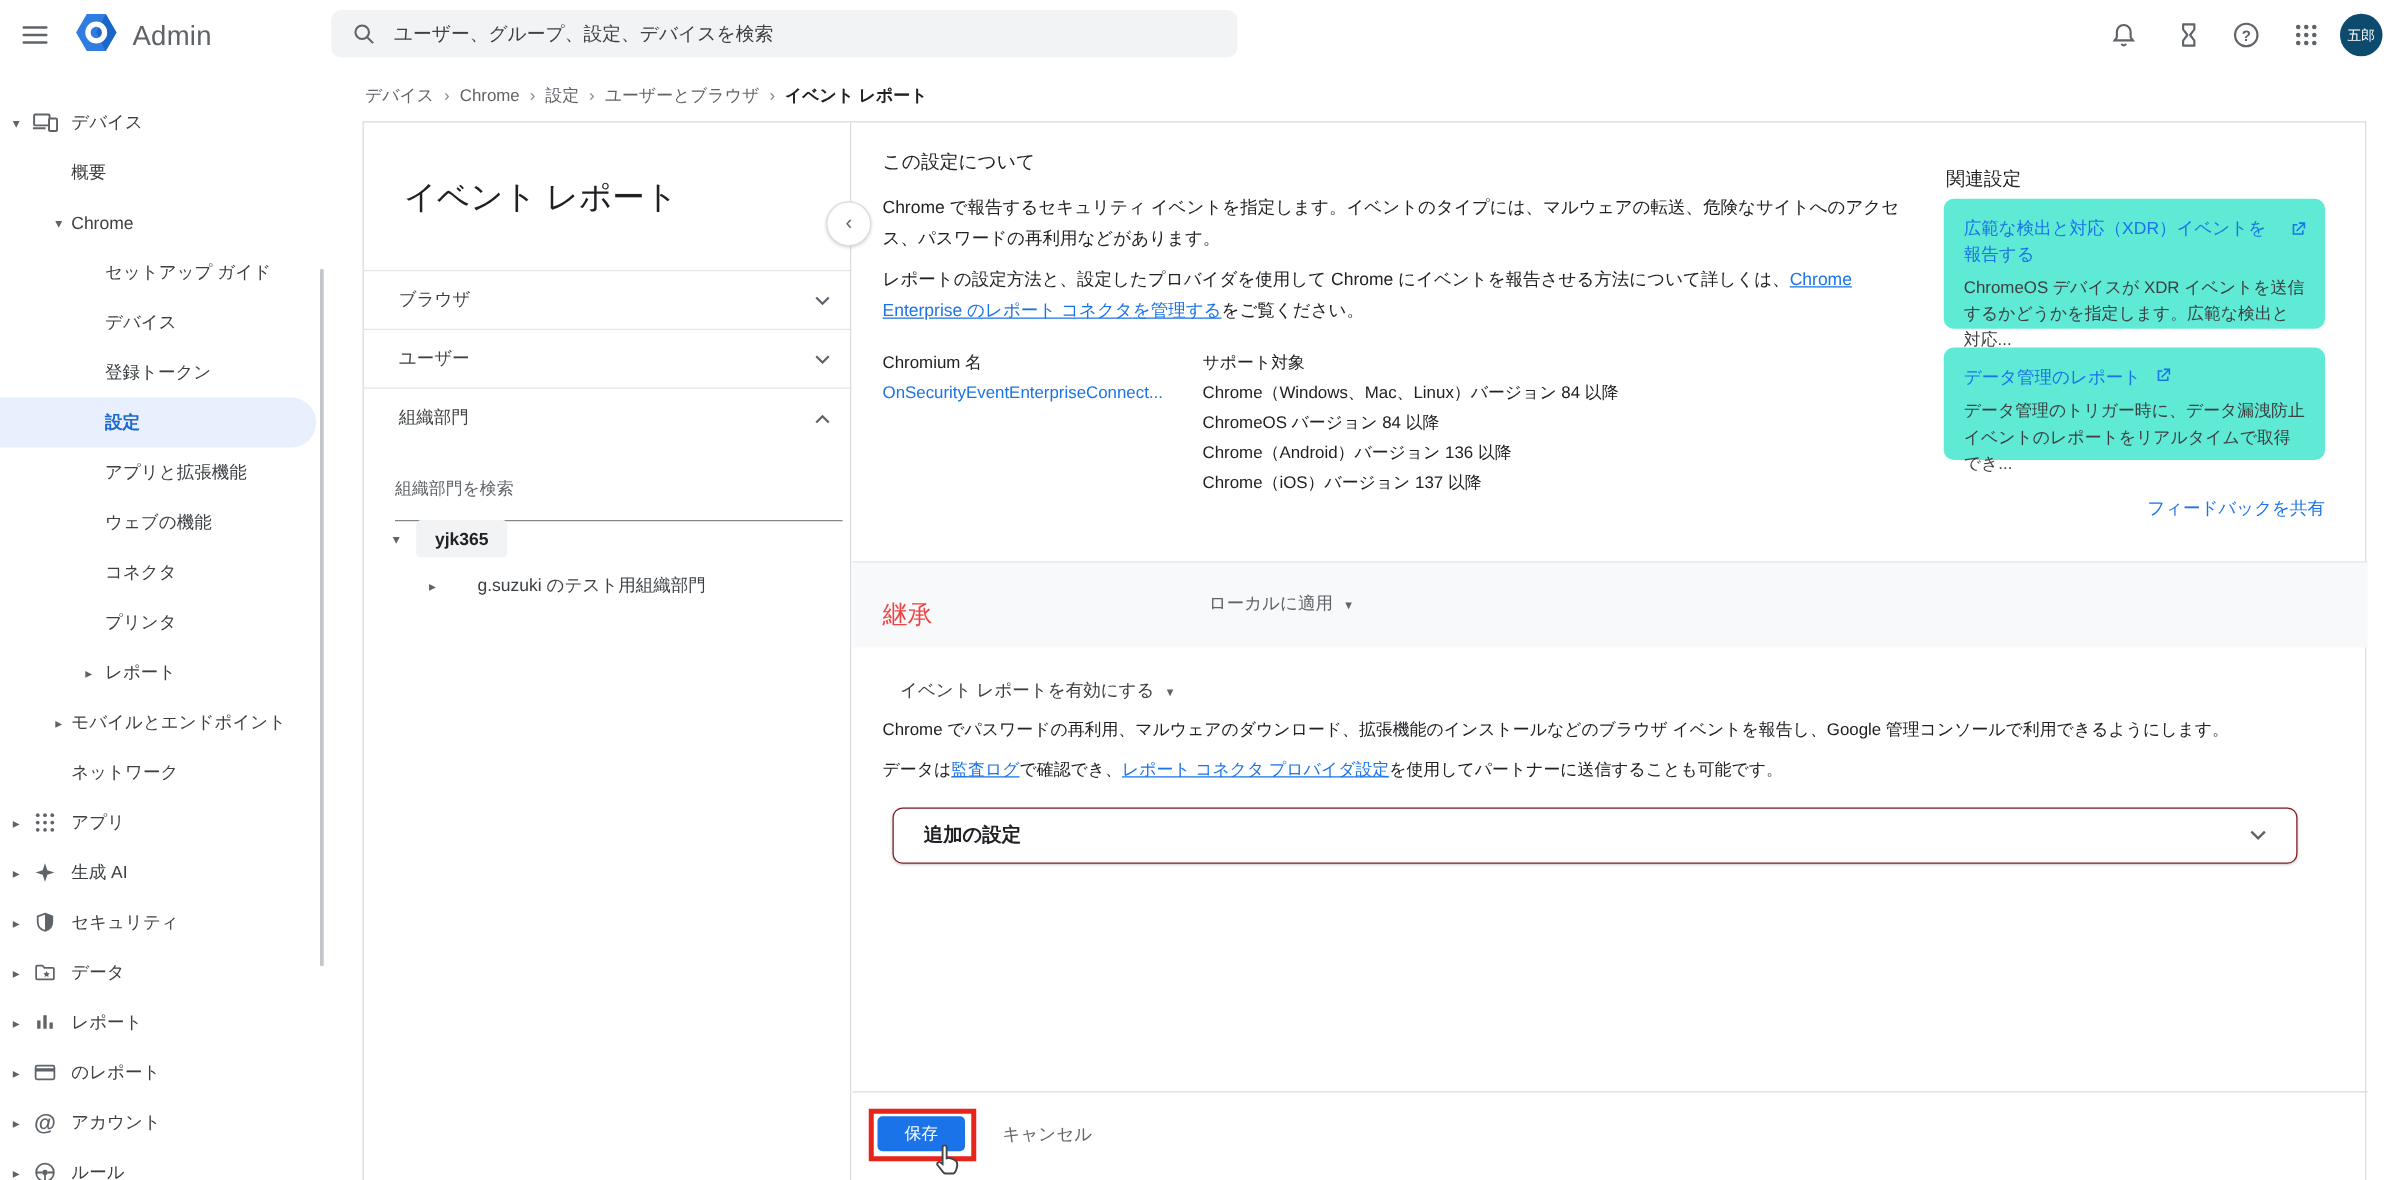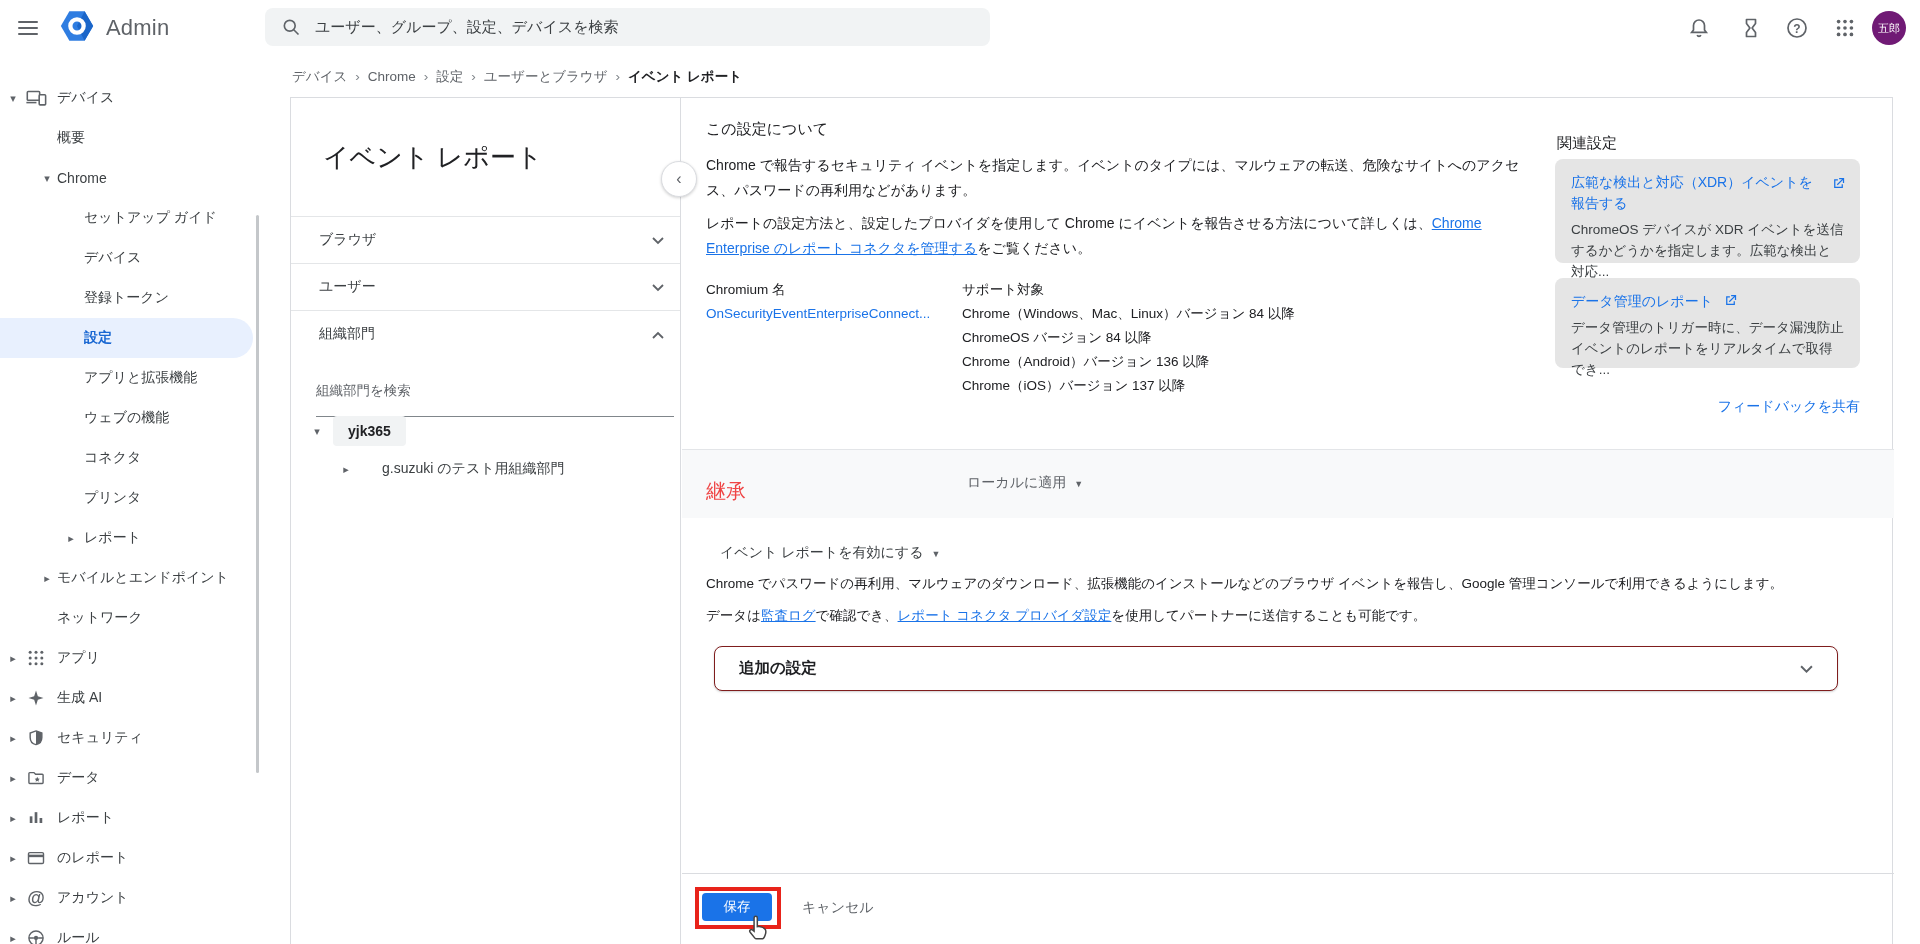--- a/index.html
+++ b/index.html
@@ -98,21 +98,21 @@
   .save-btn { position:absolute; left:3px; top:2px; width:70px; height:28px; background:#1a73e8;
     color:#fff; font-size:13.5px; border:none; border-radius:4px; cursor:pointer;
     font-family:inherit; }
   .cancel-btn { position:absolute; left:120px; top:795px; height:28px; line-height:28px;
     font-size:14px; color:#5f6368; cursor:pointer; }
   .cursor-icon { position:absolute; left:62px; top:816px; z-index:9; }
 
   
   .related { position:absolute; left:873px; top:0; width:305px; }
   .related-title { position:absolute; left:2px; top:36px; font-size:15px; color:#202124; }
-  .rel-card { position:absolute; left:0; width:305px; background:#e5e5e5; border-radius:8px;
+  .rel-card { position:absolute; left:0; width:305px; background:#5eead4; border-radius:8px;
     padding:13px 16px; }
   .rel-card1 { top:61px; height:104px; } .rel-card2 { top:180px; height:90px; }
   .rel-link { font-size:14px; line-height:21px; color:#1a73e8; cursor:pointer; padding-right:30px;
     display:inline-block; }
   .rel-desc { margin-top:5px; font-size:13.5px; line-height:21px; color:#3c4043; }
   .ext-icon { position:absolute; right:14px; top:17px; }
   .ext-inline { display:inline-block; vertical-align:-2px; margin-left:6px; }
   .feedback { position:absolute; left:0; top:300px; width:305px; text-align:right; font-size:14px;
     color:#1a73e8; cursor:pointer; }
 </style>
@@ -165,21 +165,21 @@
         <circle cx="12" cy="5" r="2"></circle>
         <circle cx="19" cy="5" r="2"></circle>
       <circle cx="5" cy="12" r="2"></circle>
         <circle cx="12" cy="12" r="2"></circle>
         <circle cx="19" cy="12" r="2"></circle>
       <circle cx="5" cy="19" r="2"></circle>
         <circle cx="12" cy="19" r="2"></circle>
         <circle cx="19" cy="19" r="2"></circle>
     </svg>
   </div>
-  <div class="avatar" style="background:#701a75">
+  <div class="avatar" style="background:#0c4a6e">
     <span>五郎</span>
   </div>
 </header>
 
 <nav class="breadcrumb">
   <span>デバイス</span><span class="sep">›</span><span>Chrome</span><span class="sep">›</span><span>設定</span><span class="sep">›</span><span>ユーザーとブラウザ</span><span class="sep">›</span><span class="current">イベント レポート</span>
 </nav>
 
 <nav class="sidebar">
   <div class="nav-row L0">

